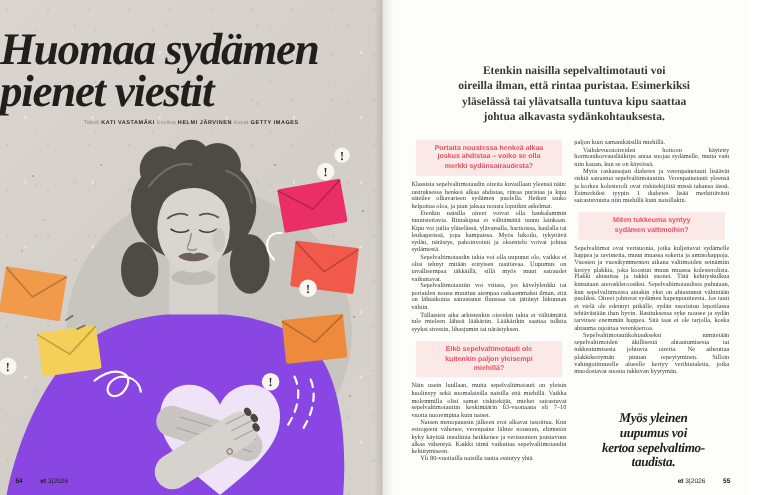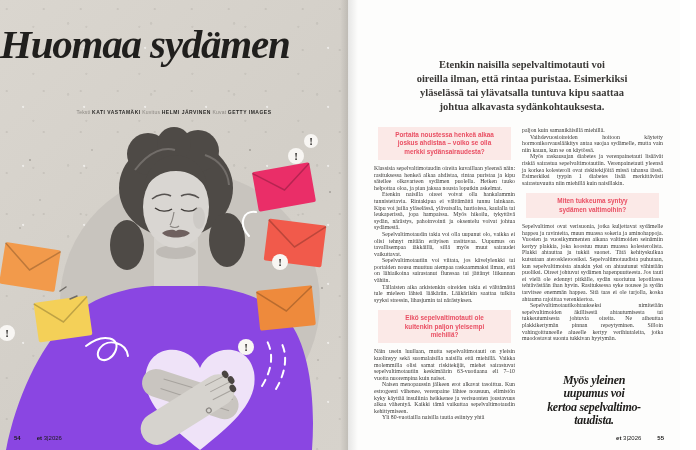--- a/index.html
+++ b/index.html
@@ -52,20 +52,21 @@
 </style>
 </head>
 <body>
 
 <div class="spread">
 
   <div class="page-left">
 
     <div class="title">
       <div>Huomaa sydämen</div>
+      <div>pienet viestit</div>
     </div>
 
     <div class="byline">
       <span>Teksti</span>
       <b>KATI VASTAMÄKI</b>
       <span>Kuvitus</span>
       <b>HELMI JÄRVINEN</b>
       <span>Kuvat</span>
       <b>GETTY IMAGES</b>
     </div>

